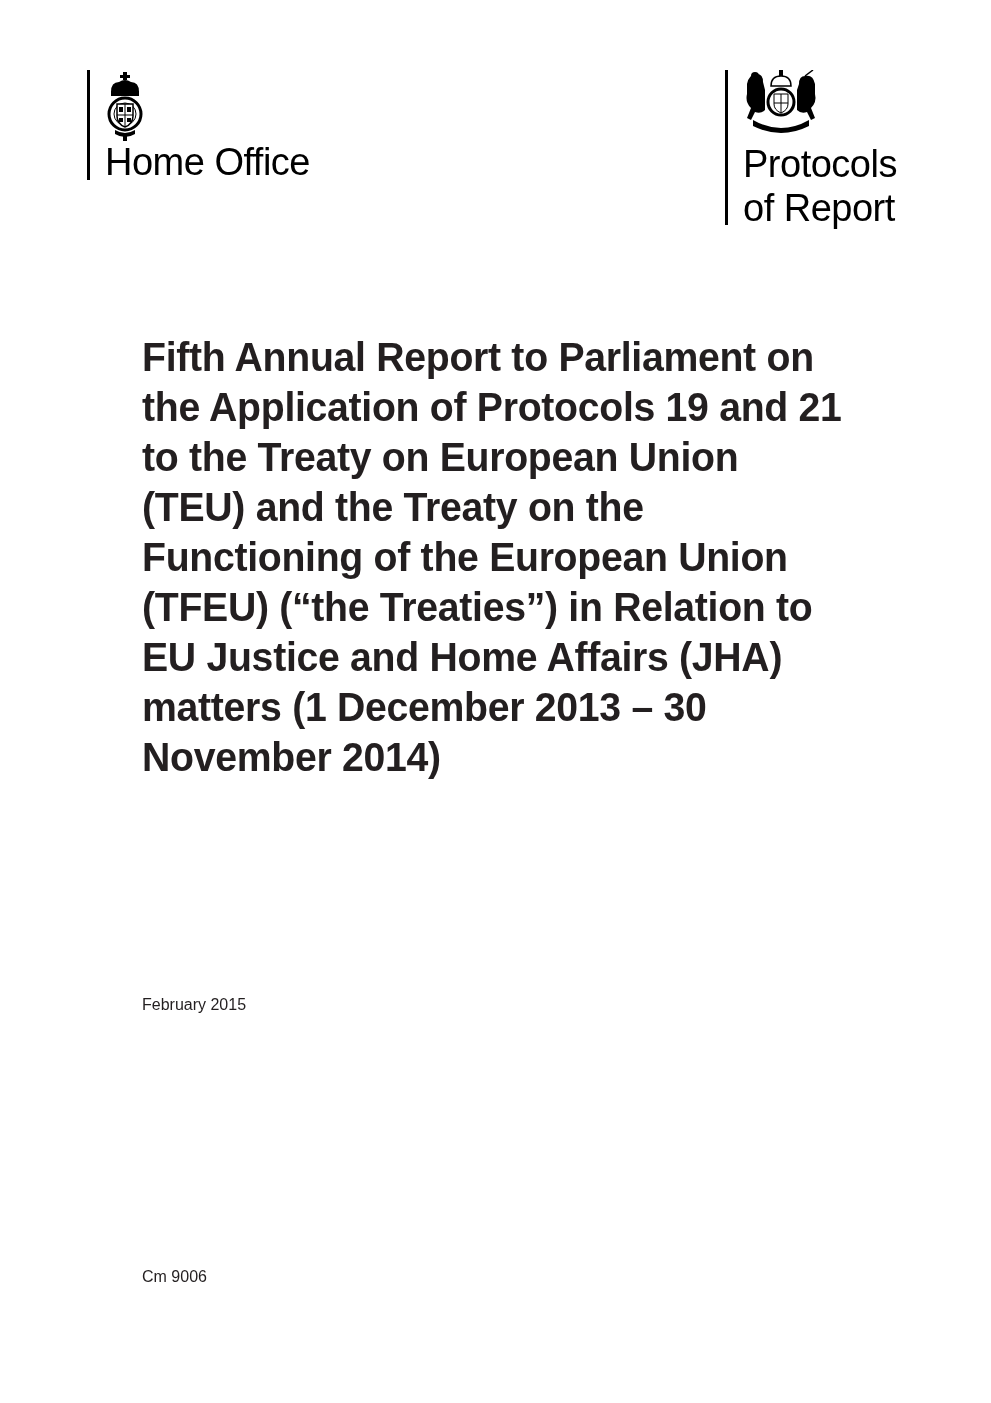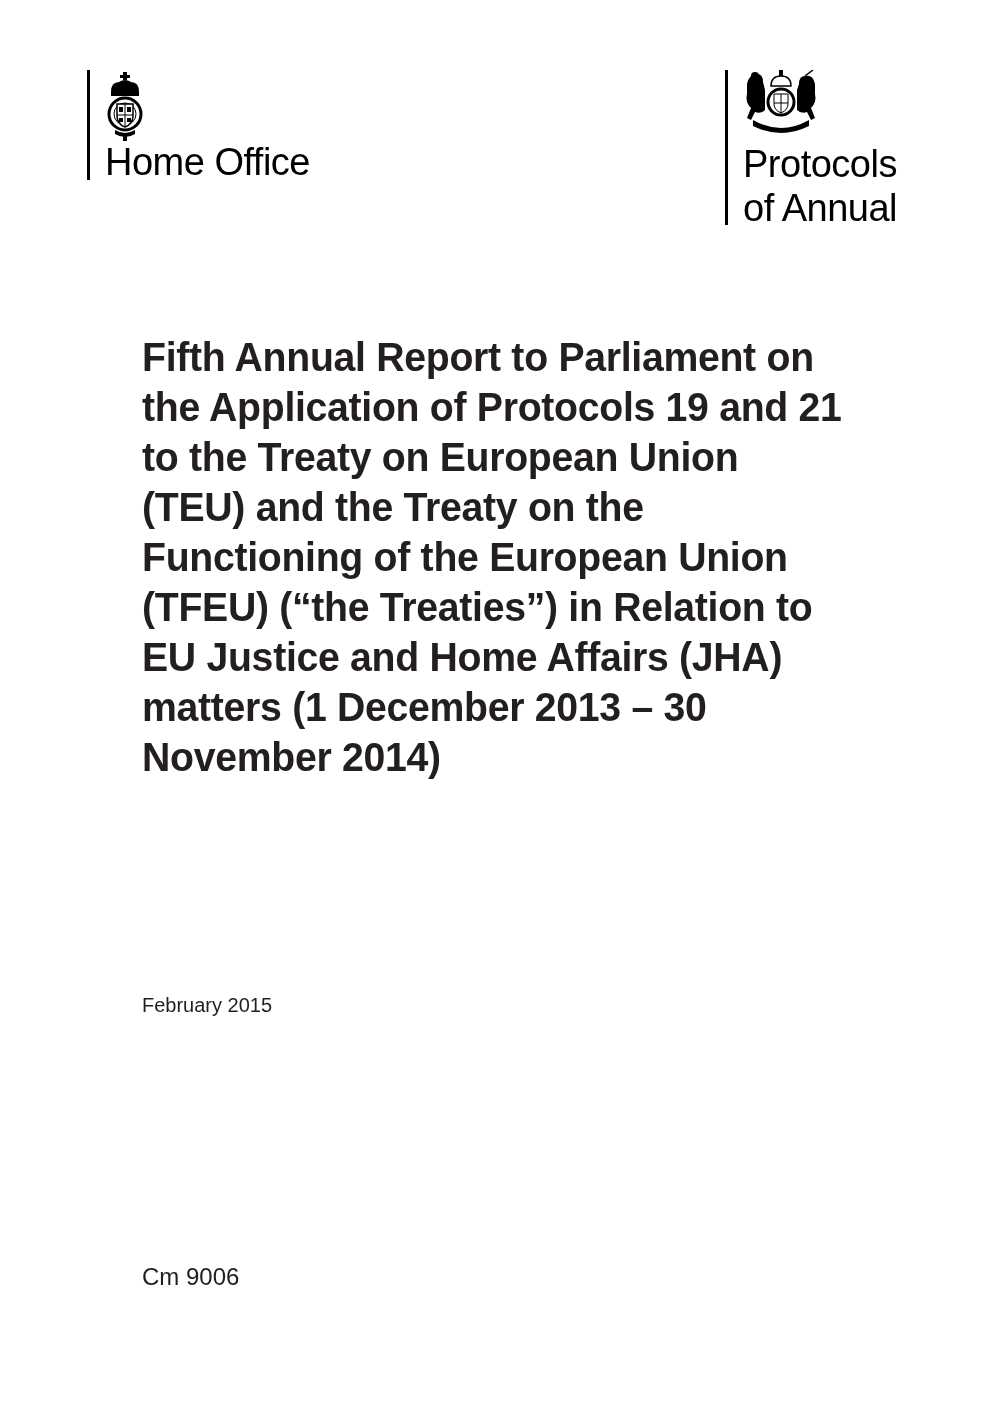--- a/index.html
+++ b/index.html
@@ -18,22 +18,22 @@
     .logo-moj .name { position: absolute; left: 18px; top: 72px; font-size: 38px; line-height: 44px; color: #000; letter-spacing: -0.5px; }
 
     .title {
       position: absolute; left: 142px; top: 332px; width: 800px;
       font-size: 40px; line-height: 50px; font-weight: bold; color: #231f20;
       letter-spacing: -0.3px;
       transform: scaleX(0.98); transform-origin: left top;
     }
     .title span { display: block; white-space: nowrap; }
 
-    .date { position: absolute; left: 142px; top: 993px; font-size: 20px; line-height: 24px; color: #231f20; }
-    .cm { position: absolute; left: 142px; top: 1265px; font-size: 24px; line-height: 24px; color: #231f20; }
+    .date { position: absolute; left: 142px; top: 993px; font-size: 16px; line-height: 24px; color: #231f20; }
+    .cm { position: absolute; left: 142px; top: 1265px; font-size: 16px; line-height: 24px; color: #231f20; }
   </style>
 </head>
 <body>
 
 <div class="logo-ho">
   <div class="bar"></div>
   <svg class="crest" viewBox="0 0 40 70">
 
     <rect x="18" y="0" width="4" height="8" fill="#000"></rect>
     <rect x="15" y="3" width="10" height="3" fill="#000"></rect>
@@ -72,21 +72,21 @@
 
     <circle cx="38" cy="32" r="13" fill="#fff" stroke="#000" stroke-width="3"></circle>
     <path d="M31 24 L45 24 L45 34 Q45 40 38 43 Q31 40 31 34 Z" fill="#fff" stroke="#000" stroke-width="1"></path>
     <line x1="38" y1="24" x2="38" y2="43" stroke="#000" stroke-width="1"></line>
     <line x1="31" y1="33" x2="45" y2="33" stroke="#000" stroke-width="1"></line>
 
     <path d="M10 50 Q38 66 66 50 L66 56 Q38 70 10 56 Z" fill="#000"></path>
   </svg>
   <div class="name">
     <div>Protocols</div>
-    <div>of Annual</div>
+    <div>of Report</div>
   </div>
 </div>
 
 <h1 class="title" style="margin:0;">
   <span>Fifth Annual Report to Parliament on</span>
   <span>the Application of Protocols 19 and 21</span>
   <span>to the Treaty on European Union</span>
   <span>(TEU) and the Treaty on the</span>
   <span>Functioning of the European Union</span>
   <span>(TFEU) (“the Treaties”) in Relation to</span>

